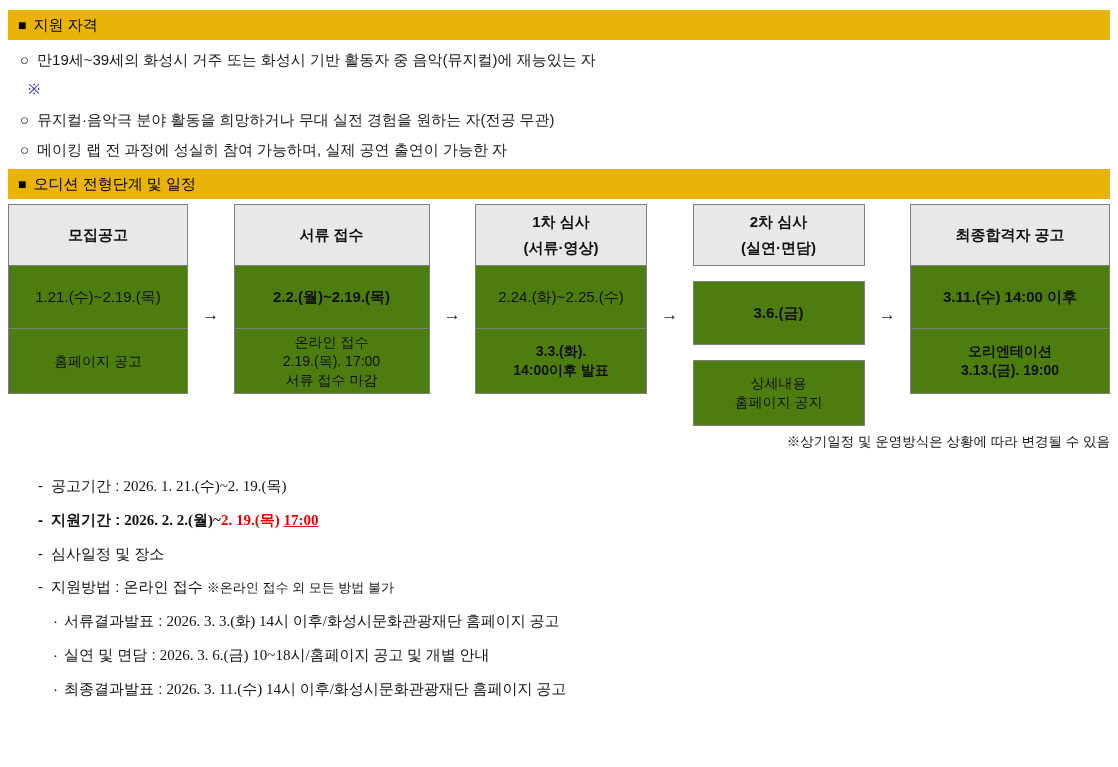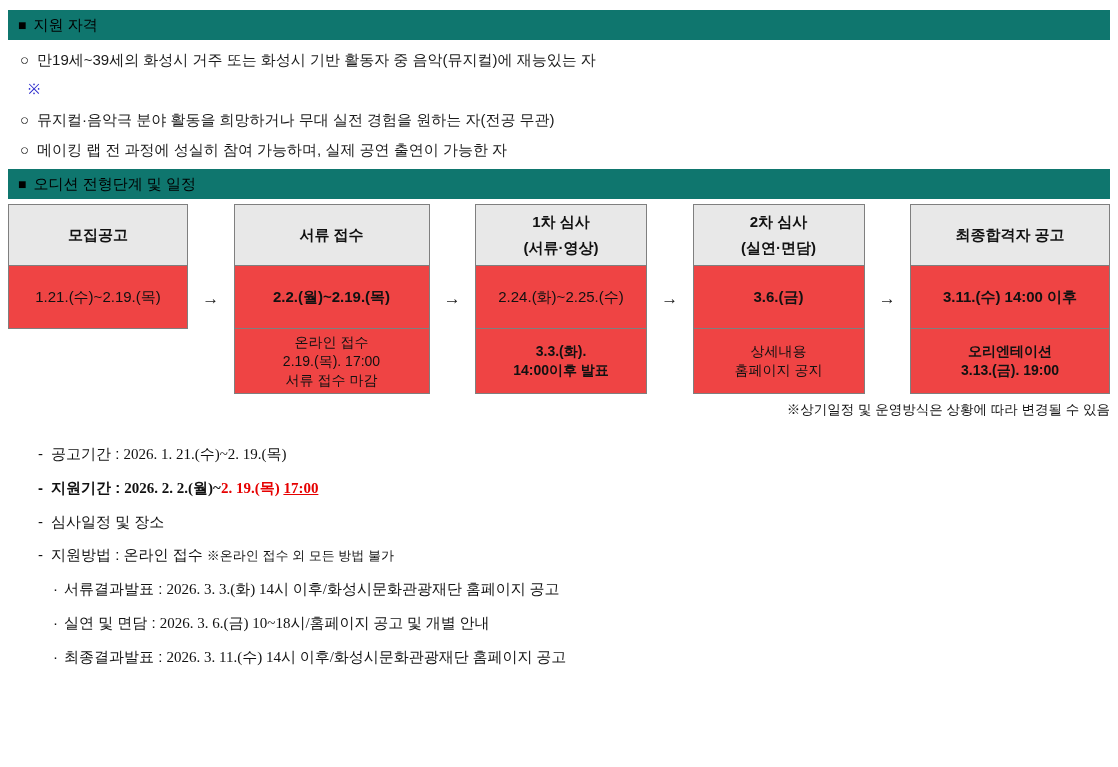--- a/index.html
+++ b/index.html
@@ -1,37 +1,37 @@
 <!DOCTYPE html>
 <html><head>
 <meta charset="utf-8">
 <style>
   html,body{margin:0;padding:0;background:#ffffff;}
   body{width:1118px;height:767px;font-family:"Liberation Sans",sans-serif;color:#111;overflow:hidden;}
   .page{padding:10px 8px 0 8px;box-sizing:border-box;}
 
   
-  .sec-hdr{background:#0f766e;height:30px;line-height:30px;padding-left:10px;font-size:15px;color:#000;}
+  .sec-hdr{background:#eab308;height:30px;line-height:30px;padding-left:10px;font-size:15px;color:#000;}
   .sec-hdr .sq{font-size:14px;margin-right:7px;}
   .sec-hdr-2{}
 
   
   .quals{padding:9px 0 0 12px;}
   .q-item{display:flex;margin-bottom:9px;font-size:15px;line-height:21px;color:#1a1a1a;}
   .q-bullet{margin-right:8px;flex:none;}
   .q-item.blue{color:#2929cc;font-size:14.5px;padding-left:8px;}
   .q-cont{margin-top:9px;padding-left:10px;}
 
   
   .flow{display:flex;width:1102px;margin-top:5px;}
   .stage-col{display:flex;flex-direction:column;}
-  .c1{width:180px;} .c2{width:196px;} .c3{width:172px;border-radius:17px;} .c4{width:172px;} .c5{width:200px;}
+  .c1{width:180px;} .c2{width:196px;} .c3{width:172px;border-radius:17px;} .c4{width:172px;gap:16px;} .c5{width:200px;}
   .gap{flex:1;display:flex;align-items:center;justify-content:center;font-weight:bold;font-size:17px;color:#222;}
   .cell{border:1px solid #7f7f7f;display:flex;align-items:center;justify-content:center;
-        text-align:center;white-space:pre-line;box-sizing:border-box;background:#ef4444;}
+        text-align:center;white-space:pre-line;box-sizing:border-box;background:#4d7c0f;}
   .head{height:62px;background:#e8e8e8;font-weight:700;font-size:15px;line-height:26px;}
   .date{height:64px;font-size:15px;margin-top:-1px;}
   .detail{height:66px;font-size:14px;line-height:19px;margin-top:-1px;}
   .b{font-weight:700;}
   .tbl-note{width:1102px;text-align:right;font-size:13.5px;margin-top:7px;color:#111;}
 
   
   .info{margin:24px 0 0 30px;font-size:15px;color:#111;}
   .info-line{margin-top:12px;line-height:21px;}
   .serif{font-family:"Liberation Serif",serif;}
@@ -72,20 +72,21 @@
 
   <div class="sec-hdr sec-hdr-2">
     <span class="sq">■</span><span>오디션 전형단계 및 일정</span>
   </div>
 
   <div class="flow">
 
     <div class="stage-col c1">
       <div class="cell head">모집공고</div>
       <div class="cell date">1.21.(수)~2.19.(목)</div>
+      <div class="cell detail">홈페이지 공고</div>
     </div>
 
     <div class="gap">→</div>
 
     <div class="stage-col c2">
       <div class="cell head">서류 접수</div>
       <div class="cell date b">2.2.(월)~2.19.(목)</div>
       <div class="cell detail">온라인 접수
 2.19.(목).  17:00
 서류 접수 마감</div>

